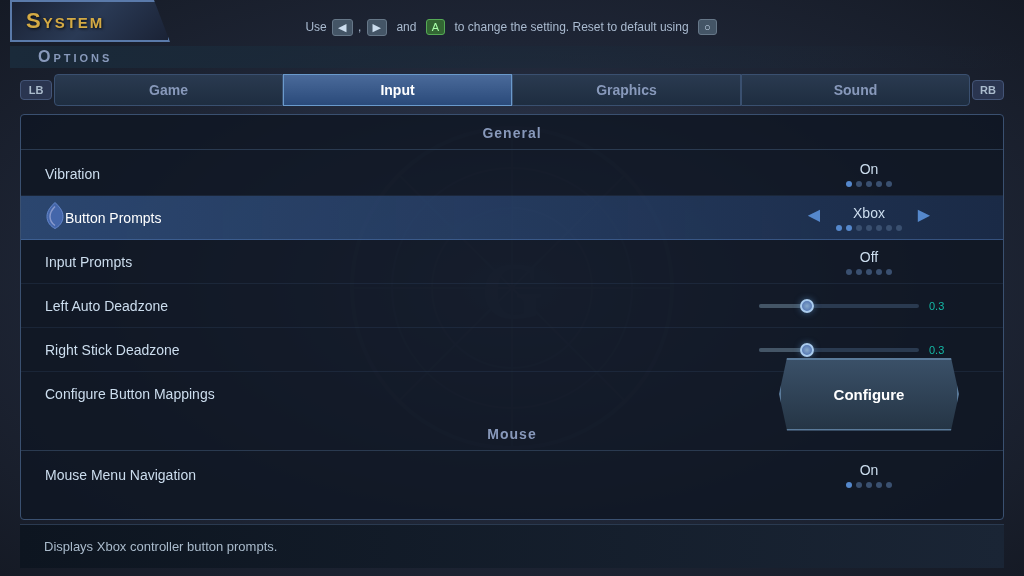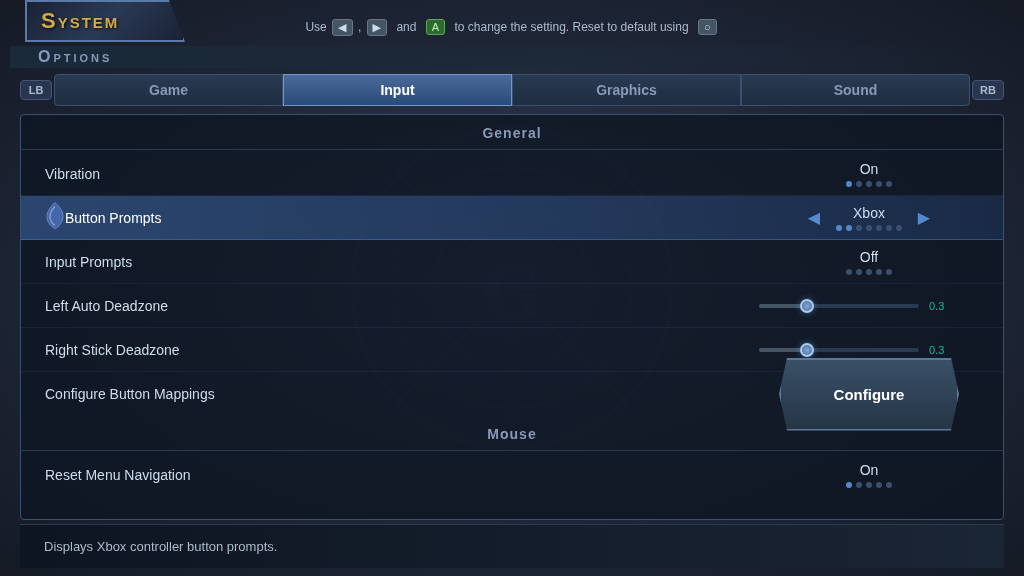--- a/index.html
+++ b/index.html
@@ -46,21 +46,21 @@
     .header {
       display: flex;
       align-items: center;
       padding: 8px 16px;
       height: 50px;
       position: relative;
     }
 
     .system-title {
       position: absolute;
-      left: 25px;
+      left: 10px;
       top: 0;
       background: linear-gradient(135deg, #1a2235 0%, #2a3a55 50%, #1a2235 100%);
       border: 2px solid #5a7aaa;
       clip-path: polygon(0 0, 90% 0, 100% 100%, 0 100%);
       padding: 6px 30px 6px 14px;
       min-width: 160px;
     }
 
     .system-title-text {
       font-size: 22px;
@@ -207,21 +207,21 @@
       color: #ccddee;
       font-size: 14px;
     }
 
     .setting-row.highlighted .setting-row-label {
       color: #ffffff;
     }
 
     .setting-value-area {
       display: flex;
-      align-items: center;
+      align-items: flex-start;
       gap: 12px;
       min-width: 220px;
       justify-content: center;
     }
 
     .setting-value {
       color: #ccddee;
       font-size: 14px;
       min-width: 40px;
       text-align: center;
@@ -495,21 +495,21 @@
       <div class="setting-row" style="border-bottom:none;">
         <span class="setting-row-label">Configure Button Mappings</span>
         <div class="setting-value-area">
           <div class="configure-btn">Configure</div>
         </div>
       </div>
 
       <div class="section-header">Mouse</div>
 
       <div class="setting-row" style="border-bottom:none;">
-        <span class="setting-row-label">Reset Menu Navigation</span>
+        <span class="setting-row-label">Mouse Menu Navigation</span>
         <div class="setting-value-area">
           <div class="value-with-dots">
             <span class="setting-value">On</span>
             <div class="dots-row">
               <div class="dot active"></div>
               <div class="dot"></div>
               <div class="dot"></div>
               <div class="dot"></div>
               <div class="dot"></div>
             </div>

